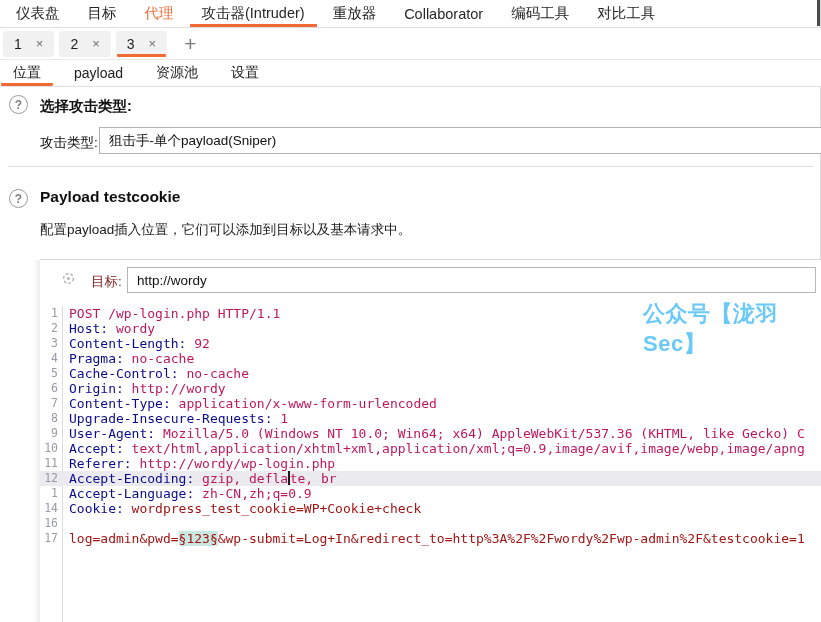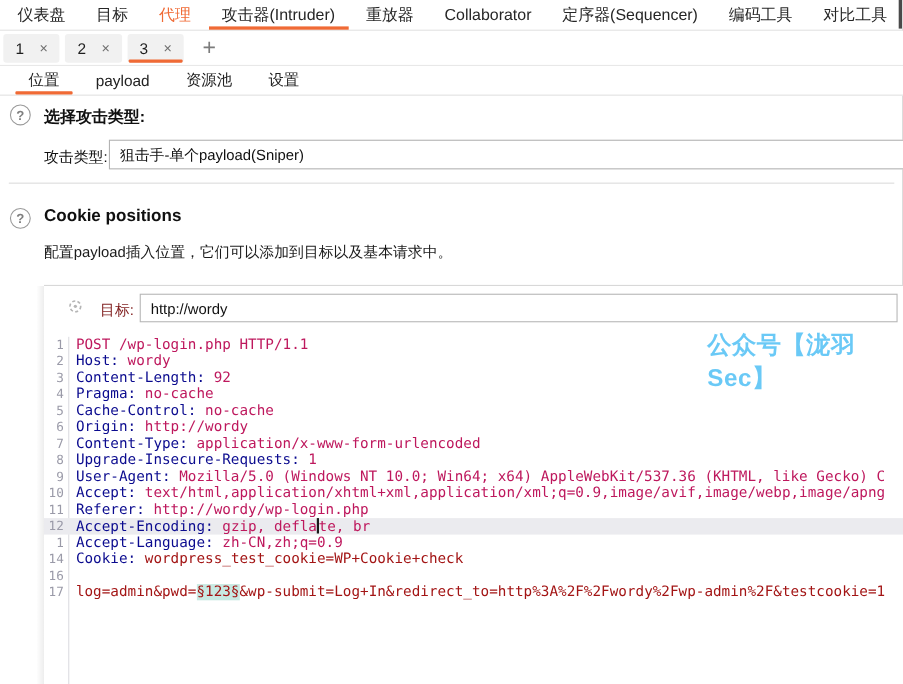--- a/index.html
+++ b/index.html
@@ -50,21 +50,21 @@
     content:""; position:absolute; left:1px; right:1px; bottom:0; height:3px;
     background:var(--accent); border-radius:1px;
   }
   .tab-add {
     margin-left:12px; font-size:21px; color:#7c7c7c; font-weight:400; line-height:1;
   }
 
   
   .subtabs {
     position:absolute; left:0; top:60px; right:0; height:27px;
-    display:flex; align-items:center; padding-left:14px;
+    display:flex; align-items:center; padding-left:1px;
     border-bottom:1px solid #e2e2e2; background:#fff;
   }
   .subtab {
     position:relative; height:100%; display:flex; align-items:center;
     padding:0 12px; margin-right:9px; font-size:14px; color:#222; cursor:default;
   }
   .subtab.selected::after {
     content:""; position:absolute; left:0; right:0; bottom:0; height:3px;
     background:var(--accent); border-radius:1px;
   }
@@ -138,21 +138,20 @@
 </head>
 <body>
 
 <nav class="menubar">
     <div class="menu-item">仪表盘</div>
     <div class="menu-item">目标</div>
     <div class="menu-item accent">代理</div>
     <div class="menu-item selected">攻击器(Intruder)</div>
     <div class="menu-item">重放器</div>
     <div class="menu-item">Collaborator</div>
-    <div class="menu-item">定序器(Sequencer)</div>
     <div class="menu-item">编码工具</div>
     <div class="menu-item">对比工具</div>
   </nav>
 <div class="v-scroll-thumb"></div>
 <div class="win-right-edge"></div>
 
 <div class="tabstrip">
     <div class="atk-tab">
       <span>1</span>
       <span class="close">×</span>
@@ -176,21 +175,21 @@
   </div>
 
 <div class="help-icon" style="left:9px; top:95px;">?</div>
 <div class="sec1-heading">选择攻击类型:</div>
 <div class="attack-type-label">攻击类型:</div>
 <div class="attack-type-select">狙击手-单个payload(Sniper)</div>
 
 <div class="section-divider"></div>
 
 <div class="help-icon" style="left:9px; top:189px;">?</div>
-<div class="sec2-heading">Cookie positions</div>
+<div class="sec2-heading">Payload testcookie</div>
 <div class="sec2-desc">配置payload插入位置，它们可以添加到目标以及基本请求中。</div>
 
 <div class="positions-panel">
   <svg class="target-icon" viewBox="0 0 16 16">
     <circle cx="8" cy="8" r="5.2" fill="none" stroke="#b5b5b5" stroke-width="1.6" stroke-dasharray="3 2.2"></circle>
     <circle cx="8" cy="8" r="1.6" fill="#b5b5b5"></circle>
   </svg>
   <div class="target-label">目标:</div>
   <input class="target-input" type="text" value="http://wordy" style="">
   <div class="request-editor">

